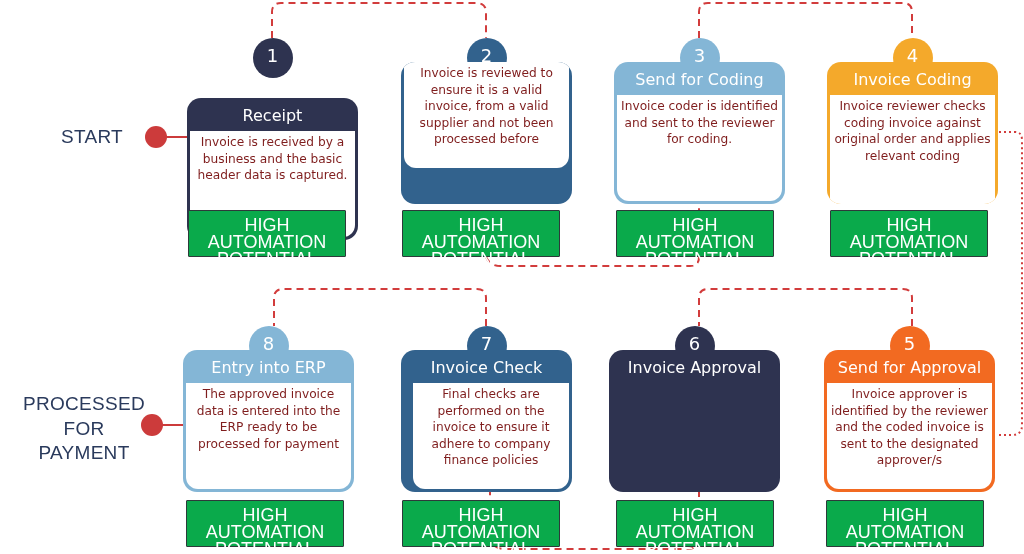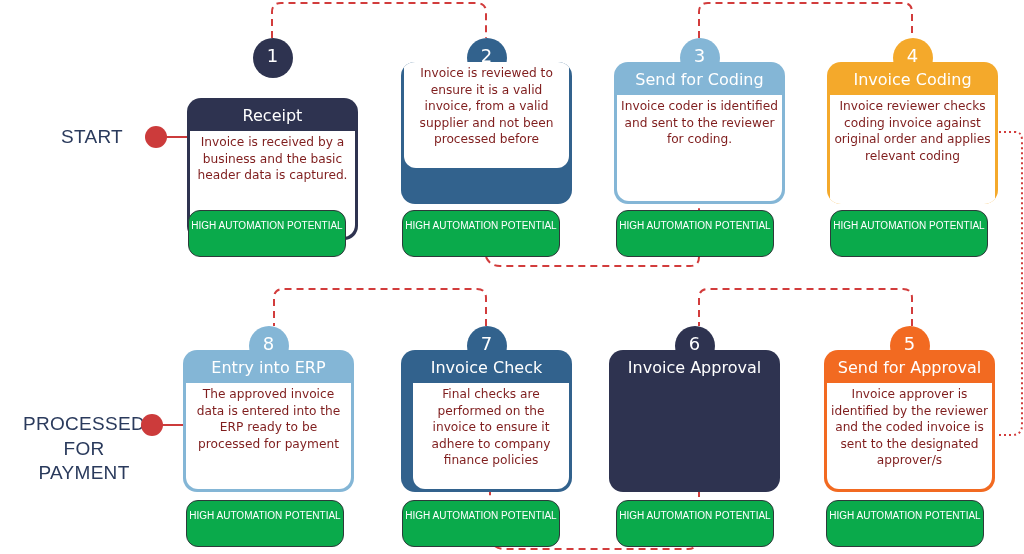--- a/index.html
+++ b/index.html
@@ -13,22 +13,22 @@
          border-radius:50%; color:#fff; font-size:18px; text-align:center; line-height:36px;
          top:-24px; font-family:"DejaVu Sans", sans-serif; }
   .card { position:absolute; left:0; top:0; width:171px; border-radius:14px; box-sizing:border-box;
           overflow:hidden; background:#fff; }
   .card-head { color:#fff; font-size:16px; text-align:center; height:33px; line-height:36px;
                font-family:"DejaVu Sans", sans-serif; }
   .card-body { background:#fff; margin:0 3px 3px 3px; border-radius:0 0 12px 12px;
                color:#7f1d1d; font-size:12.2px; line-height:16.5px; text-align:center;
                padding:3px 4px 0 4px; box-sizing:border-box; }
   .badge { position:absolute; left:0; width:158px; height:47px; background:#0aaa4b;
-           border:1.5px solid #2d3a3a; border-radius:12px; color:#fff;
-           font-family:"Liberation Sans", sans-serif; font-size:10px; line-height:17px;
+           border:1.5px solid #2d3a3a; border-radius:1px; color:#fff;
+           font-family:"Liberation Sans", sans-serif; font-size:18px; line-height:17px;
            text-align:center; box-sizing:border-box; padding-top:6px; }
   .dot { position:absolute; width:22px; height:22px; border-radius:50%; background:#cc3b3b; }
   .dot-line { position:absolute; height:2px; background:#cc3b3b; }
 </style>
 </head>
 <body>
 
 <svg id="connectors" xmlns="http://www.w3.org/2000/svg">
 
   <path d="M272 38 V12 Q272 3 281 3 H476 Q486 3 486 12 V38" fill="none" stroke="#d23c3c" stroke-width="2" stroke-dasharray="7,5"></path>
@@ -43,21 +43,21 @@
 
   <path d="M699 490 V540 Q697 549 688 549 H505 Q494 549 490 540 V490" fill="none" stroke="#d23c3c" stroke-width="2" stroke-dasharray="7,5"></path>
 
   <path d="M486 326 V298 Q486 289 477 289 H283 Q274 289 274 298 V326" fill="none" stroke="#d23c3c" stroke-width="2" stroke-dasharray="7,5"></path>
 </svg>
 
 <div class="label" style="left:52px; top:125px; width:80px;">START</div>
 <div class="dot" style="left:145px; top:126px;"></div>
 <div class="dot-line" style="left:165px; top:136px; width:22px;"></div>
 
-<div class="label" style="left:14px; top:392px; width:140px; white-space:pre-line;margin-top:20px;">PROCESSED
+<div class="label" style="left:14px; top:392px; width:140px; white-space:pre-line;">PROCESSED
 FOR
 PAYMENT</div>
 <div class="dot" style="left:141px; top:414px;"></div>
 <div class="dot-line" style="left:161px; top:424px; width:24px;"></div>
 
 <div id="steps">
     <div class="step" style="left: 187px; top: 62px;">
       <div class="num" style="background: rgb(46, 51, 80);">1</div>
       <div class="card" style="background: rgb(46, 51, 80); height: 142px; margin-top: 36px;">
         <div class="card-head">Receipt</div>

